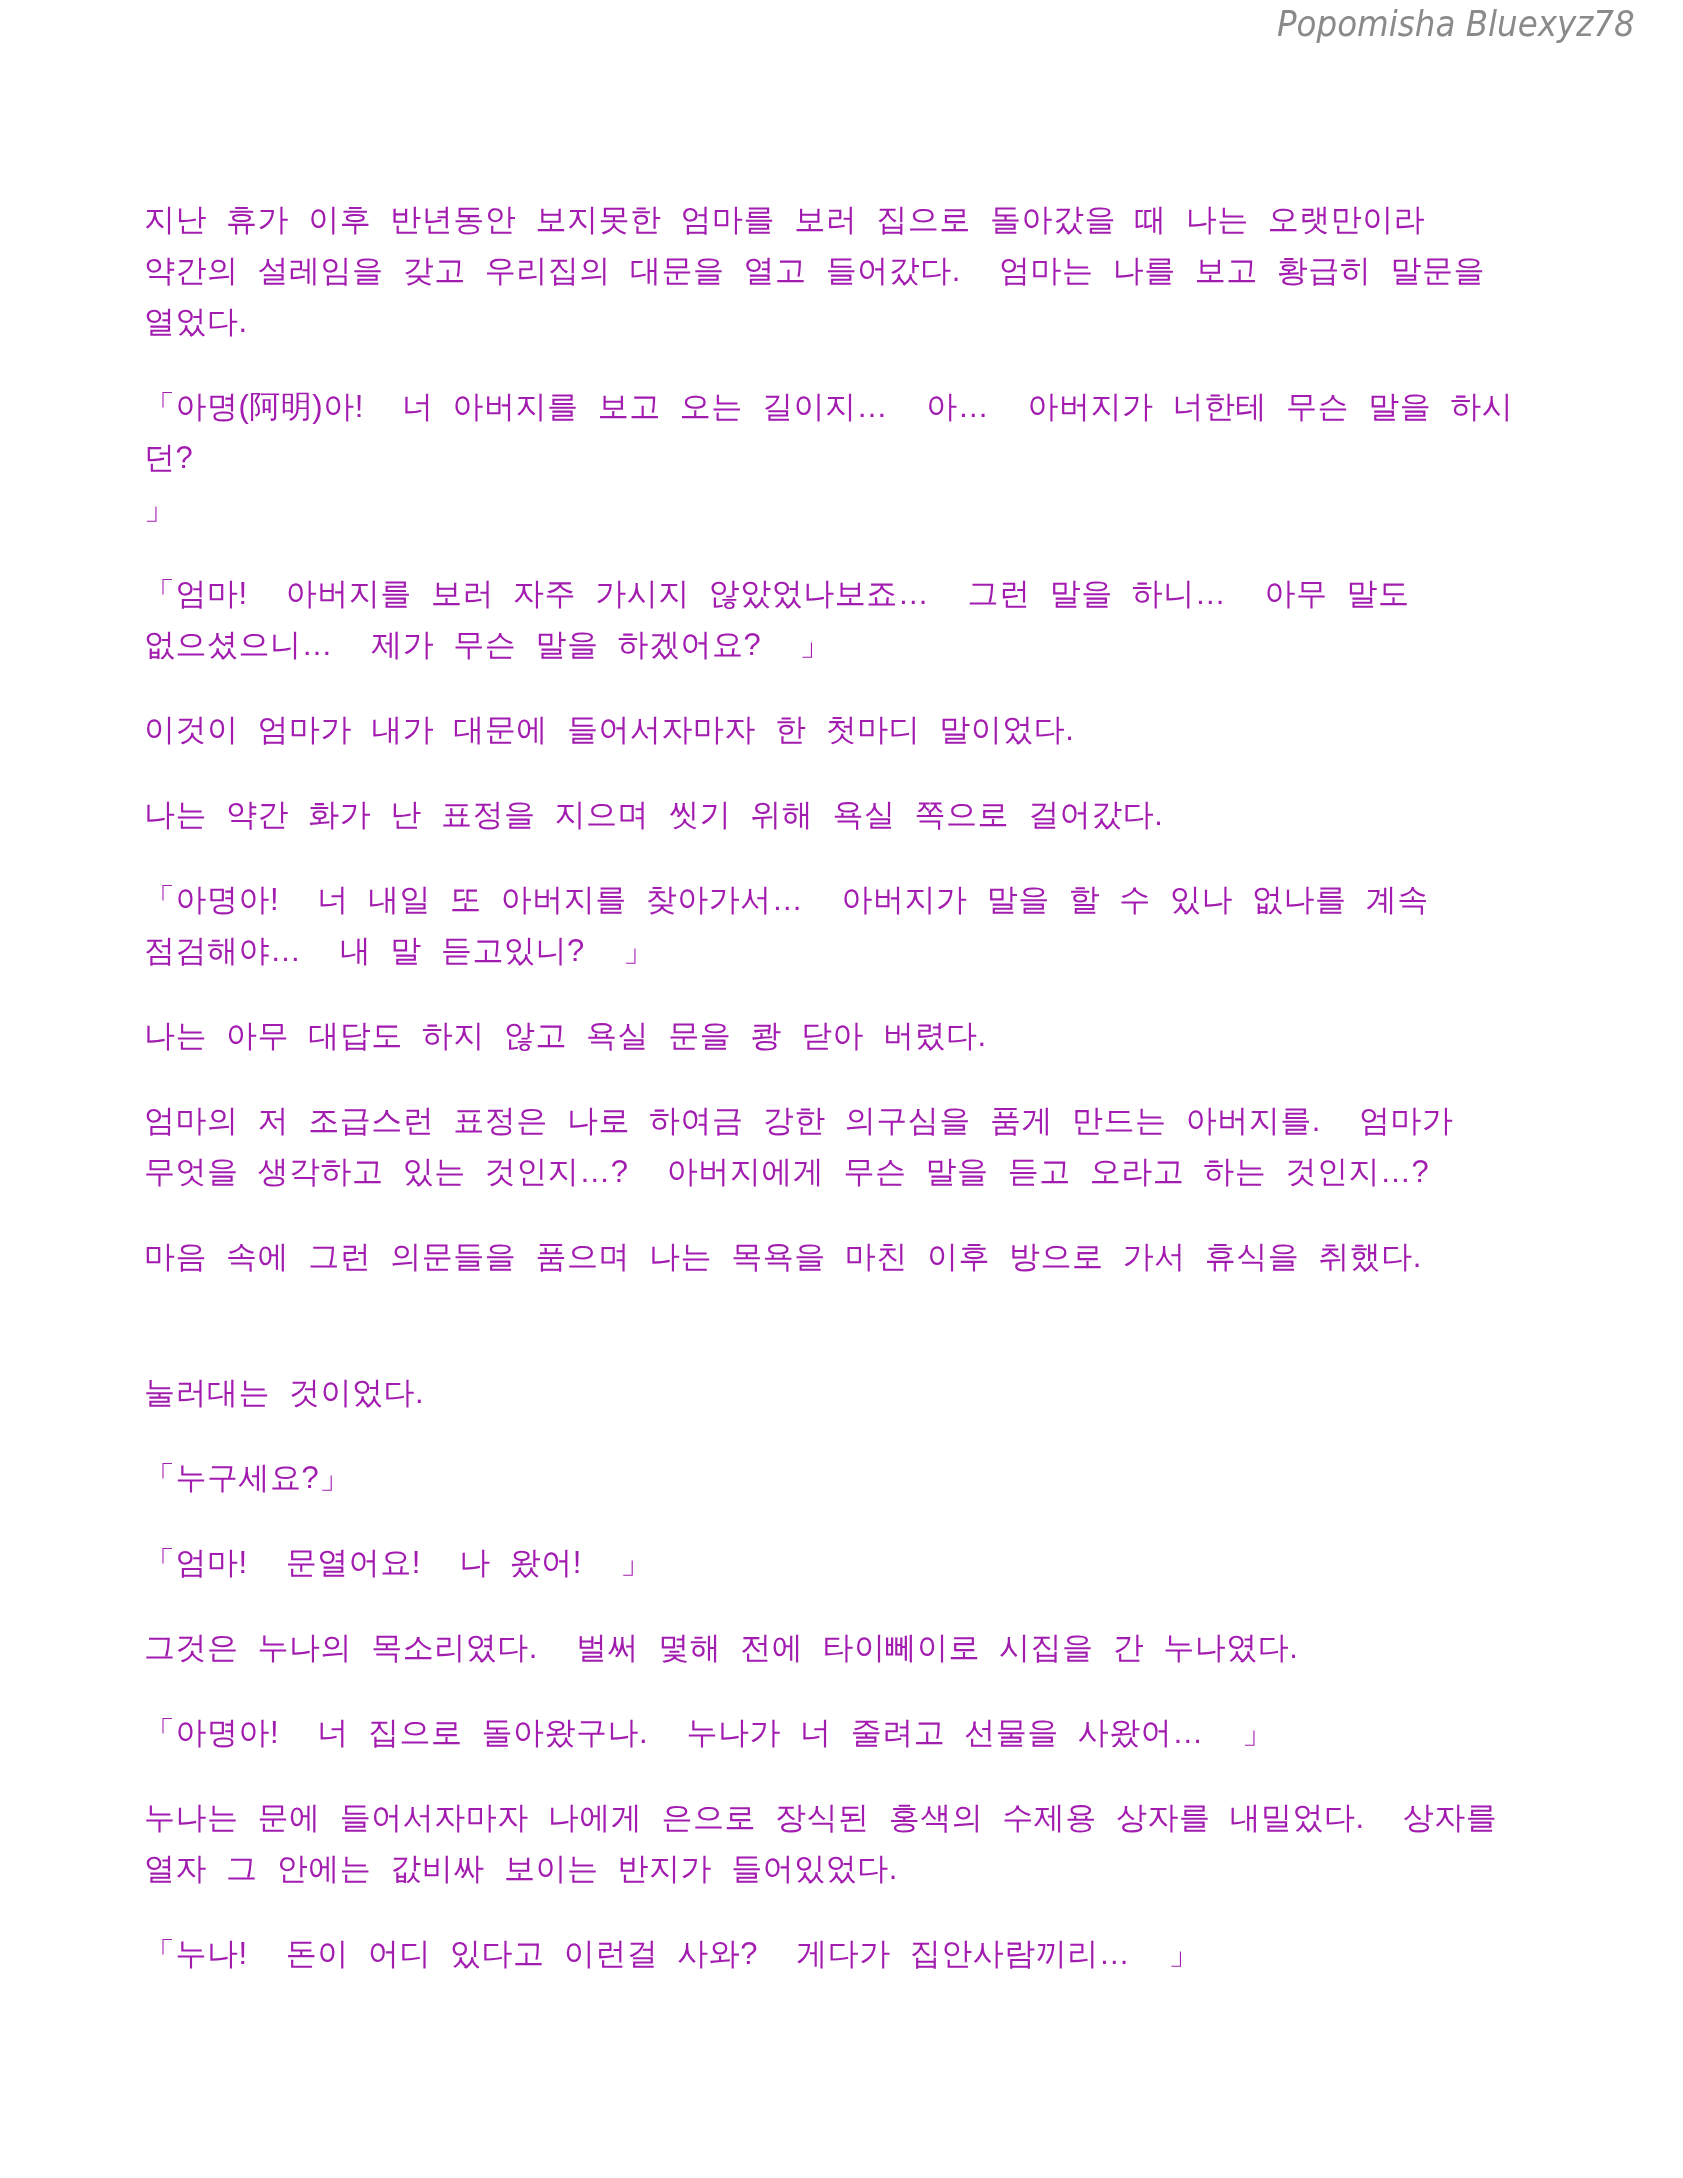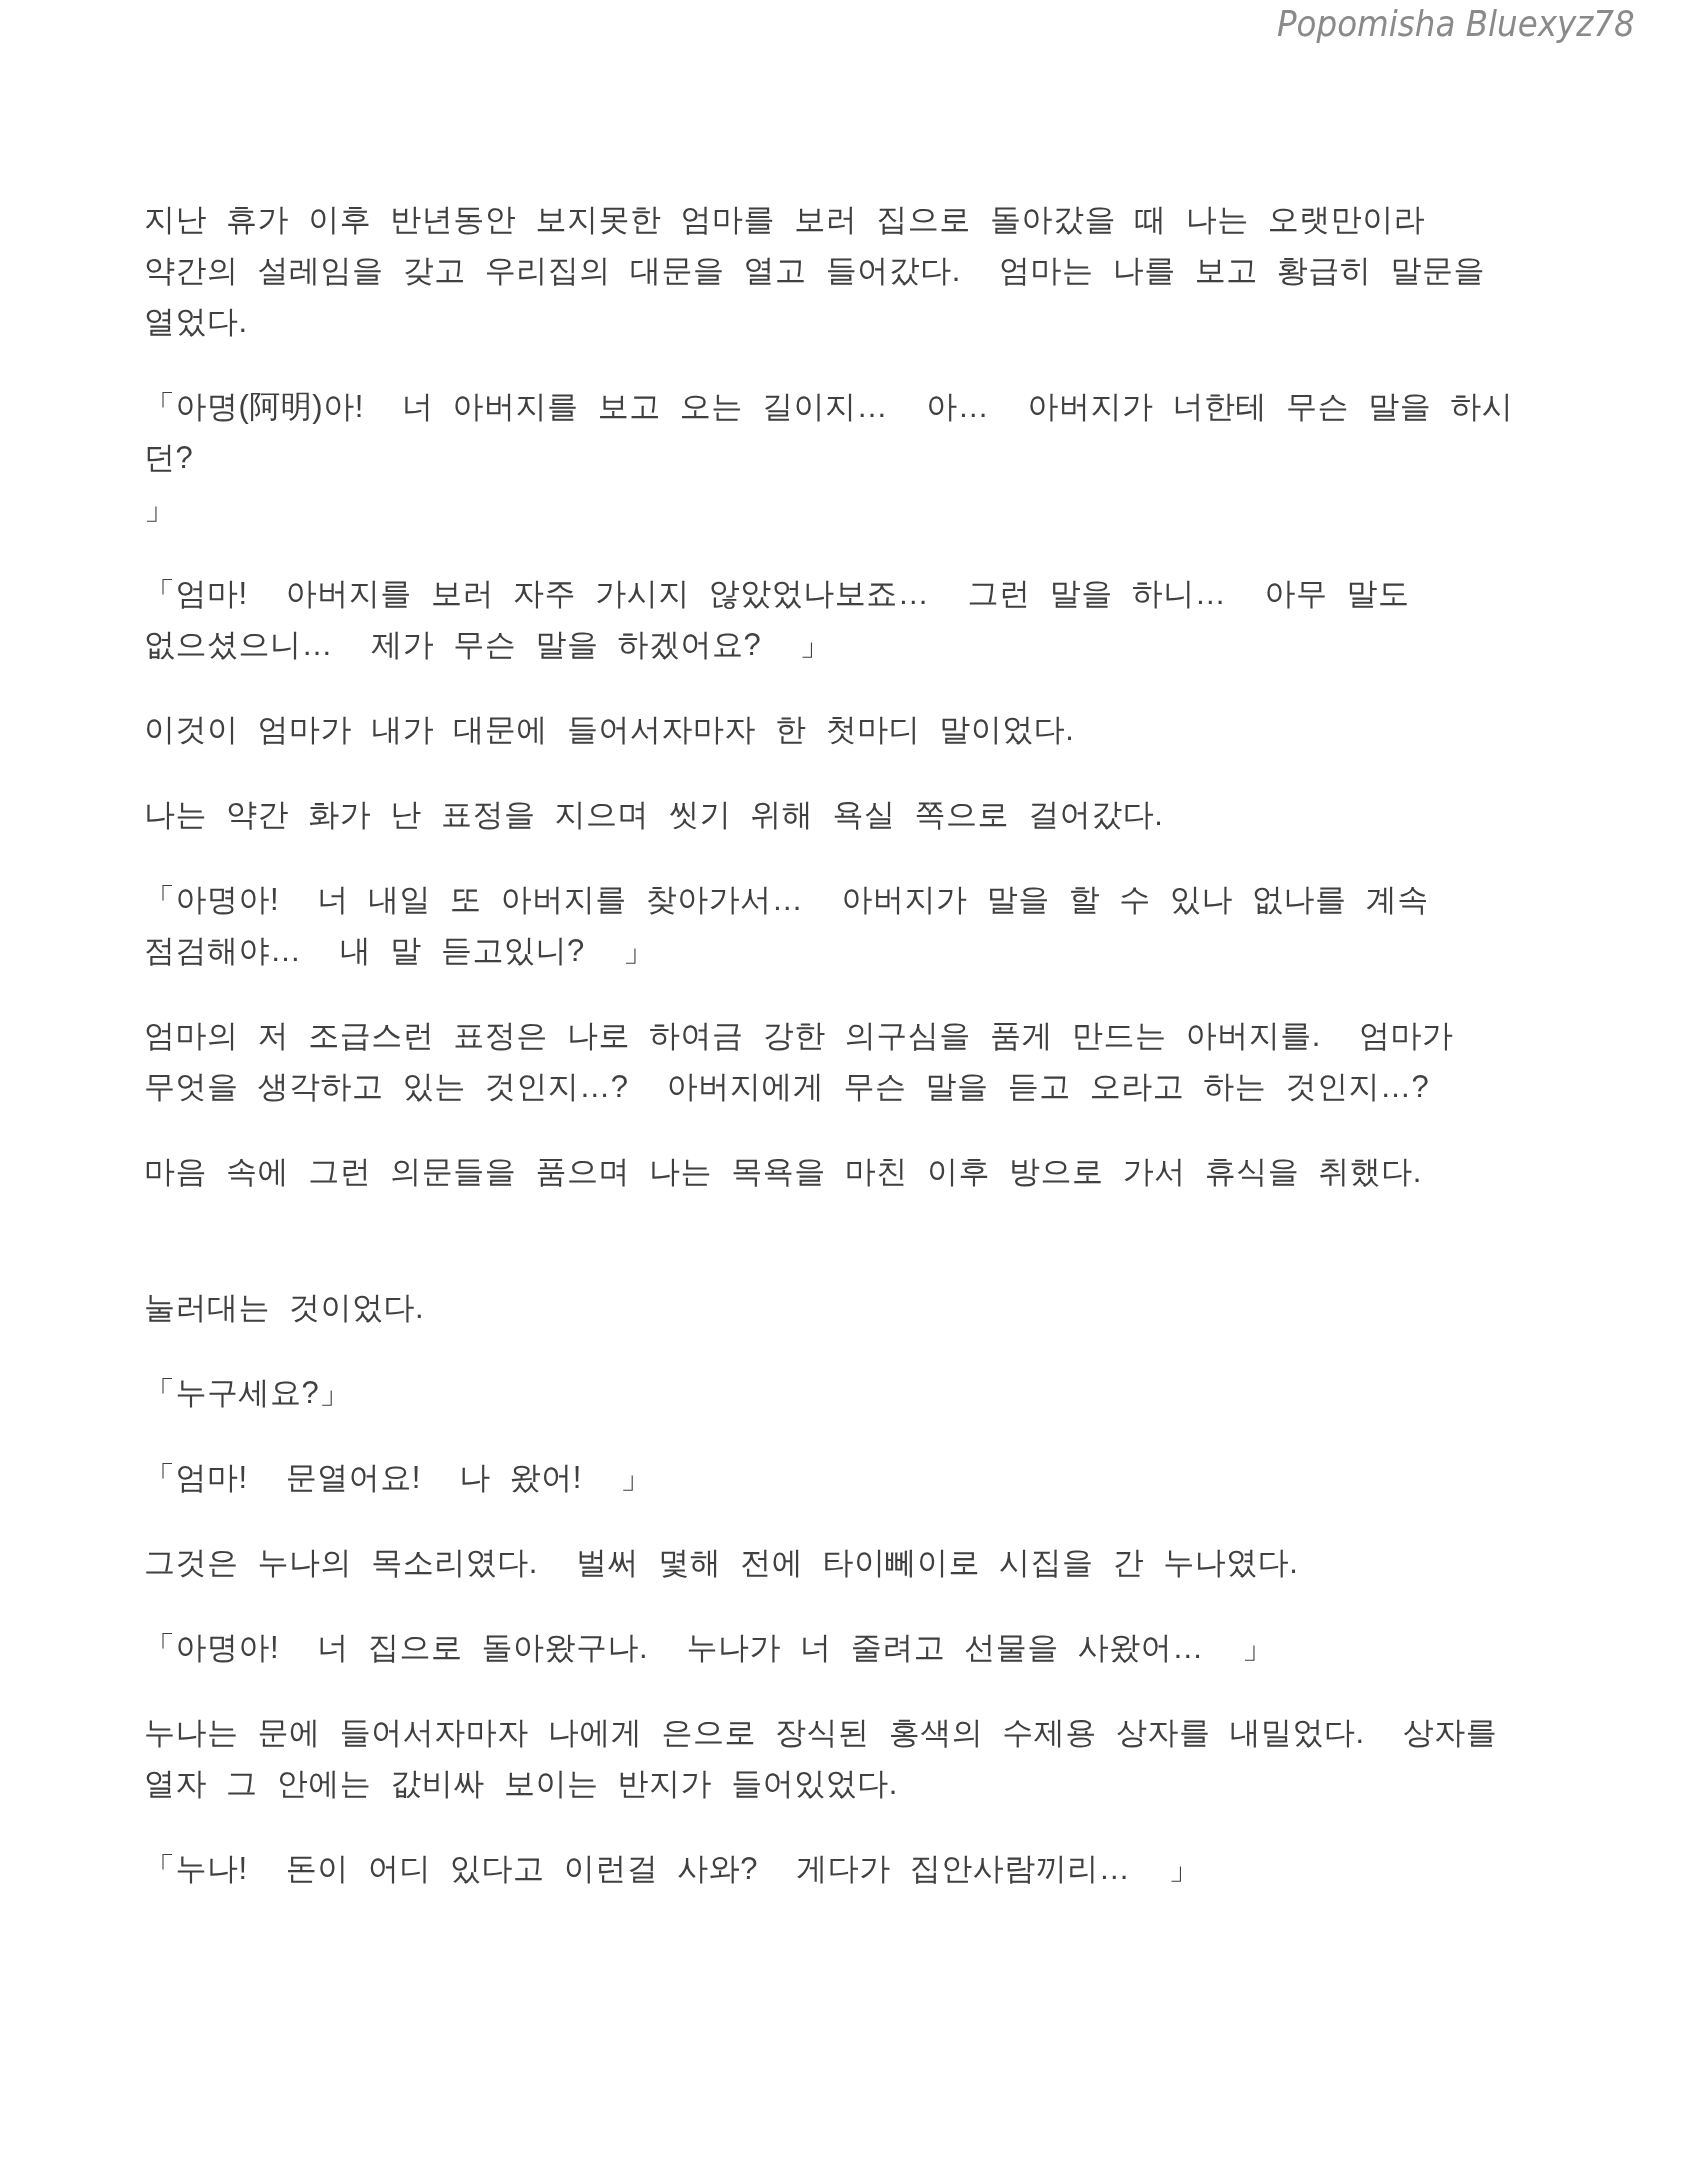--- a/index.html
+++ b/index.html
@@ -27,21 +27,21 @@
     letter-spacing: 0px;
     transform: scaleX(0.93);
     transform-origin: right top;
     white-space: nowrap;
   }
   .content {
     position: absolute;
     top: 194px;
     left: 144px;
     right: 139px;
-    color: #404040;
+    color: #a21caf;
     font-size: 31px;
     letter-spacing: 0.5px;
     word-spacing: 10px;
   }
   .content p {
     margin: 0 0 34px 0;
     line-height: 51px;
     text-align: left;
   }
   .content .line {
@@ -53,20 +53,21 @@
 
 <div class="page">
   <div class="watermark">Popomisha Bluexyz78</div>
   <div class="content">
       <p><span class="line">지난 휴가 이후 반년동안 보지못한 엄마를 보러 집으로 돌아갔을 때 나는 오랫만이라</span><br><span class="line">약간의 설레임을 갖고 우리집의 대문을 열고 들어갔다.  엄마는 나를 보고 황급히 말문을</span><br><span class="line">열었다.</span></p>
       <p><span class="line">「아명(阿明)아!  너 아버지를 보고 오는 길이지…  아…  아버지가 너한테 무슨 말을 하시던?</span><br><span class="line">」</span></p>
       <p><span class="line">「엄마!  아버지를 보러 자주 가시지 않았었나보죠…  그런 말을 하니…  아무 말도</span><br><span class="line">없으셨으니…  제가 무슨 말을 하겠어요?  」</span></p>
       <p><span class="line">이것이 엄마가 내가 대문에 들어서자마자 한 첫마디 말이었다.</span></p>
       <p><span class="line">나는 약간 화가 난 표정을 지으며 씻기 위해 욕실 쪽으로 걸어갔다.</span></p>
       <p><span class="line">「아명아!  너 내일 또 아버지를 찾아가서…  아버지가 말을 할 수 있나 없나를 계속</span><br><span class="line">점검해야…  내 말 듣고있니?  」</span></p>
+      <p><span class="line">나는 아무 대답도 하지 않고 욕실 문을 쾅 닫아 버렸다.</span></p>
       <p><span class="line">엄마의 저 조급스런 표정은 나로 하여금 강한 의구심을 품게 만드는 아버지를.  엄마가</span><br><span class="line">무엇을 생각하고 있는 것인지…?  아버지에게 무슨 말을 듣고 오라고 하는 것인지…?</span></p>
       <p><span class="line">마음 속에 그런 의문들을 품으며 나는 목욕을 마친 이후 방으로 가서 휴식을 취했다.</span></p>
       <p><br><span class="line">눌러대는 것이었다.</span></p>
       <p><span class="line">「누구세요?」</span></p>
       <p><span class="line">「엄마!  문열어요!  나 왔어!  」</span></p>
       <p><span class="line">그것은 누나의 목소리였다.  벌써 몇해 전에 타이뻬이로 시집을 간 누나였다.</span></p>
       <p><span class="line">「아명아!  너 집으로 돌아왔구나.  누나가 너 줄려고 선물을 사왔어…  」</span></p>
       <p><span class="line">누나는 문에 들어서자마자 나에게 은으로 장식된 홍색의 수제용 상자를 내밀었다.  상자를</span><br><span class="line">열자 그 안에는 값비싸 보이는 반지가 들어있었다.</span></p>
       <p><span class="line">「누나!  돈이 어디 있다고 이런걸 사와?  게다가 집안사람끼리…  」</span></p>
     </div>

